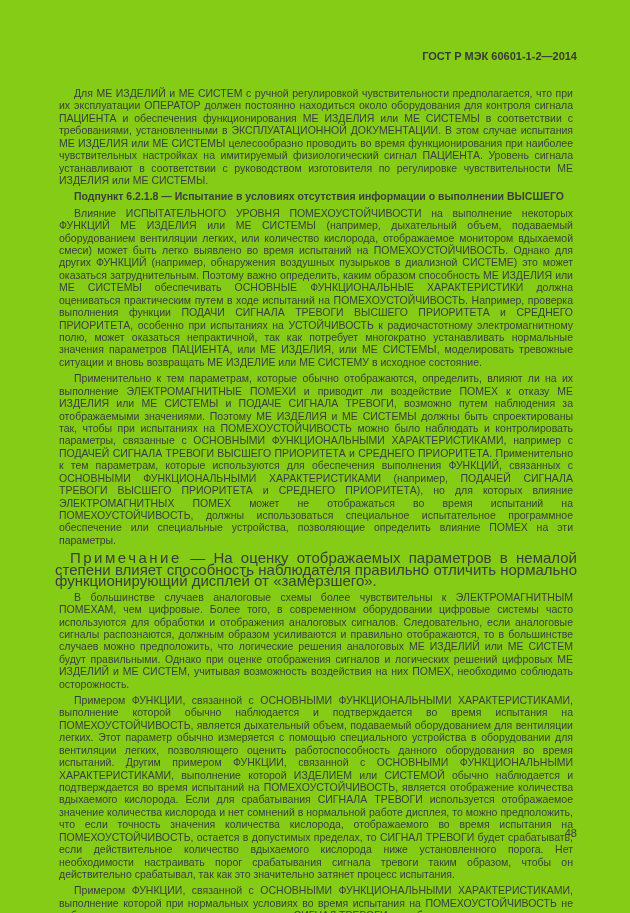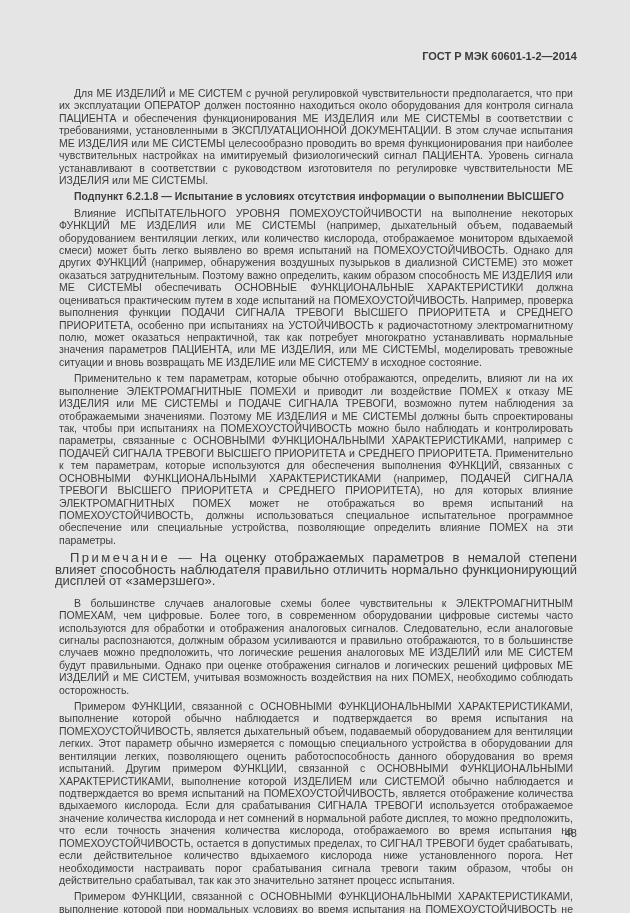--- a/index.html
+++ b/index.html
@@ -4,21 +4,21 @@
 <style>
   html, body {
     margin: 0;
     padding: 0;
     background: #ffffff;
   }
   .page {
     position: relative;
     width: 630px;
     height: 913px;
-    background: #e5e5e5;
+    background: #84cc16;
     font-family: "Liberation Sans", sans-serif;
     color: #3d3d3d;
     overflow: hidden;
     box-sizing: border-box;
   }
   .doc-header {
     position: absolute;
     top: 50px;
     left: 55px;
     width: 522px;
@@ -39,23 +39,23 @@
   }
   .doc-body p {
     margin: 4px;
     padding: 0;
     text-indent: 15px;
   }
   .doc-body p.subclause-heading {
     font-weight: bold;
   }
   .doc-body p.note {
-    font-size: 13px;
+    font-size: 15px;
     line-height: 11.5px;
-    margin: 6px 0 10px 0;
+    margin: 6px 0 4px 0;
   }
   .note-label {
     letter-spacing: 2.5px;
   }
   .doc-footer {
     position: absolute;
     top: 827px;
     left: 55px;
     width: 522px;
     text-align: right;

